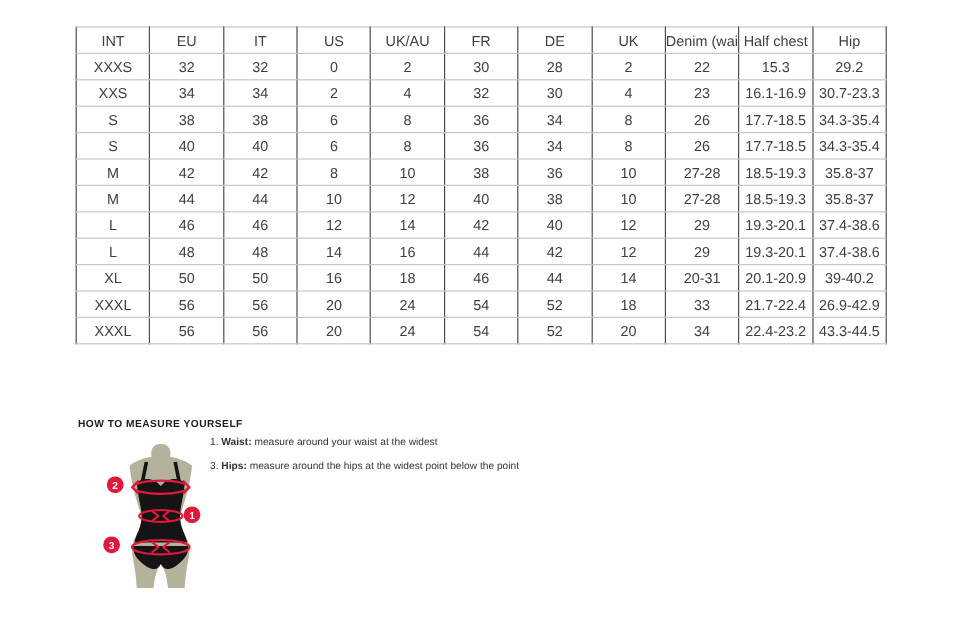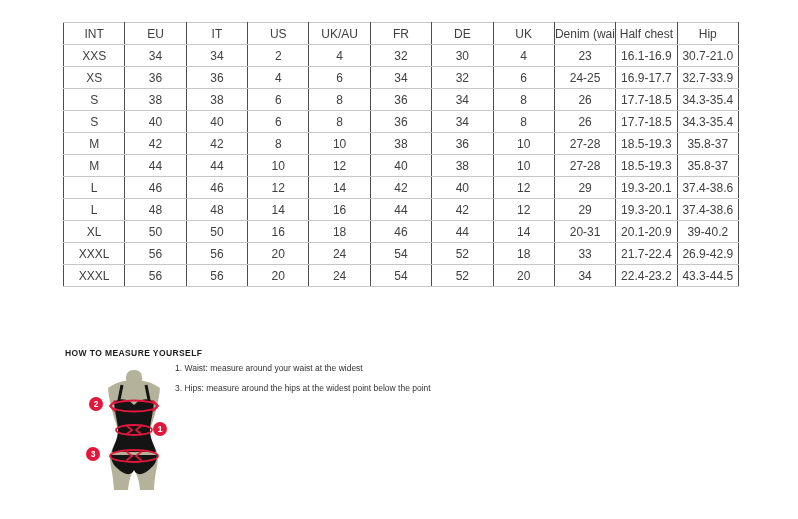--- a/index.html
+++ b/index.html
@@ -29,21 +29,21 @@
   .measure-heading {
     position:absolute; left:65px; top:348px;
     font-size:8.5px; font-weight:700; letter-spacing:0.4px;
     color:#1d1d1d;
   }
   .steps {
     position:absolute; left:175px; top:364px;
     font-size:8.5px; color:#333333; line-height:9px;
   }
   .step { margin-bottom:10.5px; white-space:nowrap; }
-  .step b { font-weight:400;margin-top:27px; }
+  .step b { font-weight:700;margin-top:27px; }
 
   .figure-wrap { position:absolute; left:84px; top:370px; width:100px; height:122px; }
 </style>
 </head>
 <body>
 
 <div class="page">
 
   <table class="size-chart">
     <thead>
@@ -56,44 +56,44 @@
           <th>FR</th>
           <th>DE</th>
           <th>UK</th>
           <th>Denim (waist)</th>
           <th>Half chest</th>
           <th>Hip</th>
         </tr>
       </thead>
     <tbody>
         <tr>
+          <td>XXXS</td>
+          <td>32</td>
+          <td>32</td>
+          <td>0</td>
+          <td>2</td>
+          <td>30</td>
+          <td>28</td>
+          <td>2</td>
+          <td>22</td>
+          <td>15.3</td>
+          <td>29.2</td>
+        </tr>
+        <tr>
           <td>XXS</td>
           <td>34</td>
           <td>34</td>
           <td>2</td>
           <td>4</td>
           <td>32</td>
           <td>30</td>
           <td>4</td>
           <td>23</td>
           <td>16.1-16.9</td>
-          <td>30.7-21.0</td>
-        </tr>
-        <tr>
-          <td>XS</td>
-          <td>36</td>
-          <td>36</td>
-          <td>4</td>
-          <td>6</td>
-          <td>34</td>
-          <td>32</td>
-          <td>6</td>
-          <td>24-25</td>
-          <td>16.9-17.7</td>
-          <td>32.7-33.9</td>
+          <td>30.7-23.3</td>
         </tr>
         <tr>
           <td>S</td>
           <td>38</td>
           <td>38</td>
           <td>6</td>
           <td>8</td>
           <td>36</td>
           <td>34</td>
           <td>8</td>

